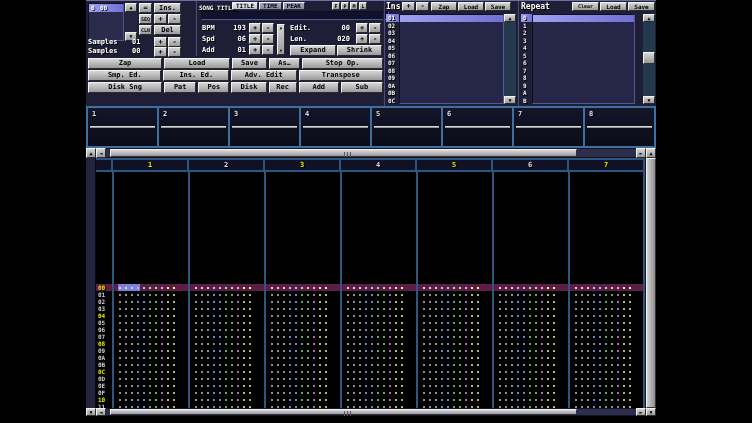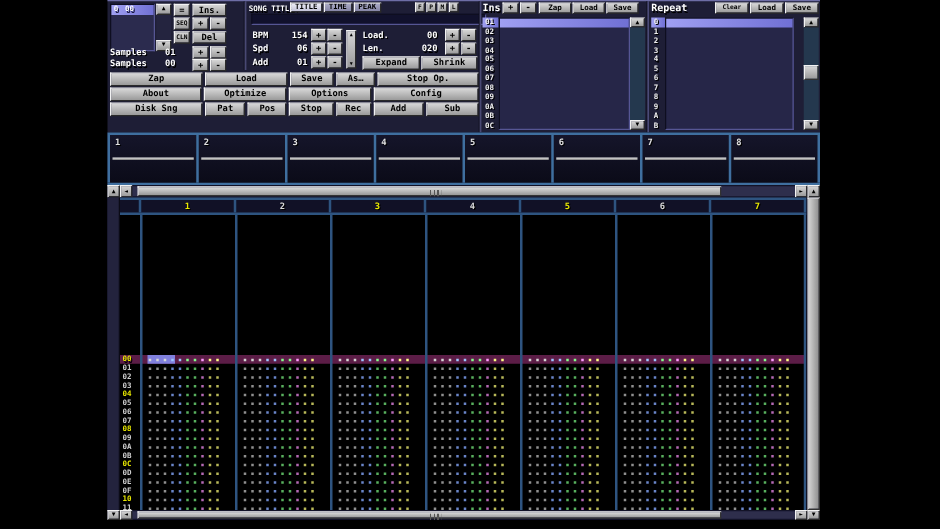--- a/index.html
+++ b/index.html
@@ -103,67 +103,67 @@
     </div>
   <div class="abs" style="left:246px;top:1px;display:flex;gap:1px" id="mini-btns">
       <div class="btn mini" style="width: 8px; height: 8px;">F</div>
       <div class="btn mini" style="width: 8px; height: 8px;">P</div>
       <div class="btn mini" style="width: 8px; height: 8px;">M</div>
       <div class="btn mini" style="width: 8px; height: 8px;">L</div>
     </div>
   <div class="abs inset" style="left:115px;top:10px;width:188px;height:9px;background:#11112c"></div>
 
   <span class="abs lbl" style="left:116px;top:23px">BPM</span>
-  <span class="abs val" style="left:138px;top:23px;width:22px">154</span>
+  <span class="abs val" style="left:138px;top:23px;width:22px">193</span>
   <div class="abs btn" style="left:163px;top:22px;width:12px;height:10px">+</div>
   <div class="abs btn" style="left:176px;top:22px;width:12px;height:10px">-</div>
   <span class="abs lbl" style="left:116px;top:34px">Spd</span>
   <span class="abs val" style="left:138px;top:34px;width:22px">06</span>
   <div class="abs btn" style="left:163px;top:33px;width:12px;height:10px">+</div>
   <div class="abs btn" style="left:176px;top:33px;width:12px;height:10px">-</div>
   <span class="abs lbl" style="left:116px;top:45px">Add</span>
   <span class="abs val" style="left:138px;top:45px;width:22px">01</span>
   <div class="abs btn" style="left:163px;top:44px;width:12px;height:10px">+</div>
   <div class="abs btn" style="left:176px;top:44px;width:12px;height:10px">-</div>
 
   <div class="abs btn flipbtn" style="left:191px;top:23px;width:8px;height:31px">
     <span>▲</span>
     <span>▼</span>
   </div>
 
-  <span class="abs lbl" style="left:204px;top:23px">Load.</span>
+  <span class="abs lbl" style="left:204px;top:23px">Edit.</span>
   <span class="abs val" style="left:244px;top:23px;width:20px">00</span>
   <div class="abs btn" style="left:270px;top:22px;width:12px;height:10px">+</div>
   <div class="abs btn" style="left:283px;top:22px;width:12px;height:10px">-</div>
   <span class="abs lbl" style="left:204px;top:34px">Len.</span>
   <span class="abs val" style="left:240px;top:34px;width:24px">020</span>
   <div class="abs btn" style="left:270px;top:33px;width:12px;height:10px">+</div>
   <div class="abs btn" style="left:283px;top:33px;width:12px;height:10px">-</div>
   <div class="abs btn" style="left:204px;top:44px;width:46px;height:11px">Expand</div>
   <div class="abs btn" style="left:251px;top:44px;width:45px;height:11px">Shrink</div>
 
   <div class="abs" style="left:2px;top:57px;width:295px;height:48px" id="menu">
       <div class="menu-row">
         <div class="btn" style="flex-basis: 74px;">Zap</div>
         <div class="btn" style="flex-basis: 66px;">Load</div>
         <div class="btn" style="flex-basis: 35px;">Save</div>
         <div class="btn" style="flex-basis: 31px;">As…</div>
         <div class="btn" style="flex-basis: 81px;">Stop Op.</div>
       </div>
       <div class="menu-row">
-        <div class="btn" style="flex-basis: 74px;">About</div>
-        <div class="btn" style="flex-basis: 66px;">Optimize</div>
-        <div class="btn" style="flex-basis: 66px;">Options</div>
-        <div class="btn" style="flex-basis: 85px;">Config</div>
+        <div class="btn" style="flex-basis: 74px;">Smp. Ed.</div>
+        <div class="btn" style="flex-basis: 66px;">Ins. Ed.</div>
+        <div class="btn" style="flex-basis: 66px;">Adv. Edit</div>
+        <div class="btn" style="flex-basis: 85px;">Transpose</div>
       </div>
       <div class="menu-row">
         <div class="btn" style="flex-basis: 74px;">Disk Sng</div>
         <div class="btn" style="flex-basis: 32px;">Pat</div>
         <div class="btn" style="flex-basis: 31px;">Pos</div>
-        <div class="btn" style="flex-basis: 35px;">Stop</div>
+        <div class="btn" style="flex-basis: 35px;">Disk</div>
         <div class="btn" style="flex-basis: 28px;">Rec</div>
         <div class="btn" style="flex-basis: 40px;">Add</div>
         <div class="btn" style="flex-basis: 42px;">Sub</div>
       </div>
     </div>
 
   <div class="abs divider-v" style="left:297px;top:0;height:105px"></div>
 
   <span class="abs lbl" style="left:300px;top:1px;font-size:8px">Ins</span>
   <div class="abs btn" style="left:316px;top:1px;width:13px;height:9px">+</div>

